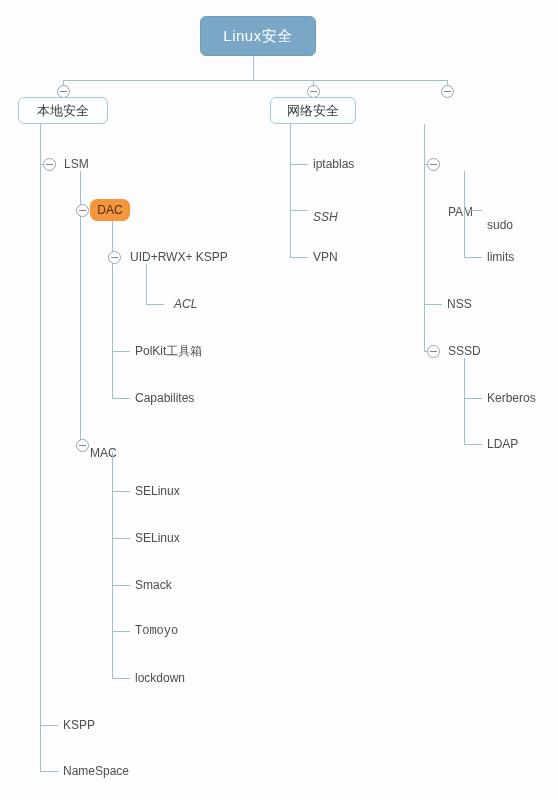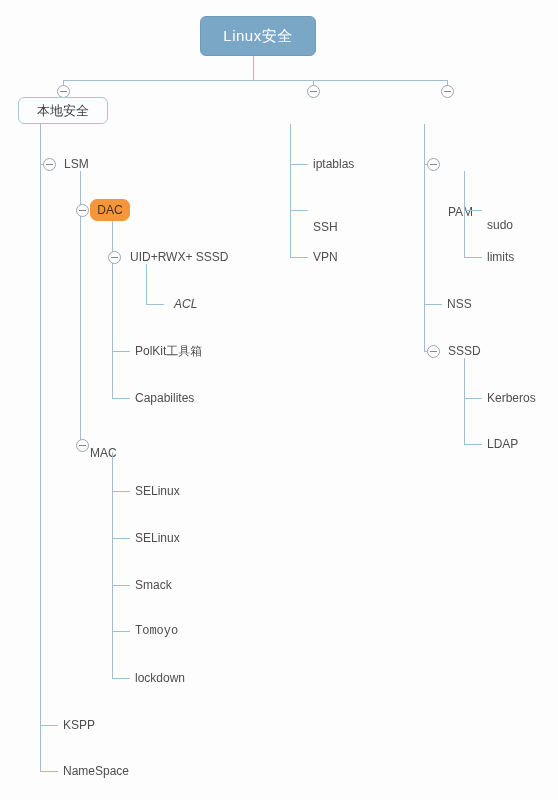--- a/index.html
+++ b/index.html
@@ -106,41 +106,44 @@
   <div class="vline" style="left:447px; top:80px; height:12px;"></div>
 
   <div class="toggle" style="left:57px; top:85px;"></div>
   <div class="toggle" style="left:307px; top:85px;"></div>
   <div class="toggle" style="left:441px; top:85px;"></div>
 
   <div class="node-box node-l2" style="left:18px; top:97px; width:90px; height:27px;">
     <span>本地安全</span>
   </div>
 
+  <div class="node-box node-l2" style="left:270px; top:97px; width:86px; height:27px;">
+    <span>网络安全</span>
+  </div>
 
 
   <div class="vline" style="left:40px; top:124px; height:647px;"></div>
 
   <div class="hline" style="left:40px; top:164px; width:10px;"></div>
   <div class="toggle" style="left:43px; top:158px;"></div>
   <div class="leaf" style="left:64px; top:157px;">LSM</div>
 
   <div class="vline" style="left:80px; top:171px; height:274px;"></div>
 
   <div class="hline" style="left:80px; top:210px; width:6px;"></div>
   <div class="toggle" style="left:76px; top:204px;"></div>
   <div class="node-box node-hl" style="left:90px; top:199px; width:40px; height:22px;">
     <span>DAC</span>
   </div>
 
   <div class="vline" style="left:112px; top:221px; height:177px;"></div>
 
   <div class="hline" style="left:112px; top:257px; width:6px;"></div>
   <div class="toggle" style="left:108px; top:251px;"></div>
-  <div class="leaf" style="left:130px; top:250px;">UID+RWX+ SSSD</div>
+  <div class="leaf" style="left:130px; top:250px;">UID+RWX+ KSPP</div>
 
   <div class="vline" style="left:146px; top:264px; height:40px;"></div>
   <div class="hline" style="left:146px; top:304px; width:18px;"></div>
   <div class="leaf" style="left:174px; top:297px;font-style:italic;">ACL</div>
 
   <div class="hline" style="left:112px; top:351px; width:18px;"></div>
   <div class="leaf" style="left:135px; top:344px;">PolKit工具箱</div>
 
   <div class="hline" style="left:112px; top:398px; width:18px;"></div>
   <div class="leaf" style="left:135px; top:391px;">Capabilites</div>
@@ -171,21 +174,21 @@
 
   <div class="hline" style="left:40px; top:771px; width:18px;"></div>
   <div class="leaf" style="left:63px; top:764px;">NameSpace</div>
 
   <div class="vline" style="left:290px; top:124px; height:134px;"></div>
 
   <div class="hline" style="left:290px; top:164px; width:18px;"></div>
   <div class="leaf" style="left:313px; top:157px;">iptablas</div>
 
   <div class="hline" style="left:290px; top:210px; width:18px;"></div>
-  <div class="leaf" style="left:313px; top:220px;">SSH</div>
+  <div class="leaf" style="left:313px; top:210px;font-style:italic;">SSH</div>
 
   <div class="hline" style="left:290px; top:257px; width:18px;"></div>
   <div class="leaf" style="left:313px; top:250px;">VPN</div>
 
   <div class="vline" style="left:424px; top:124px; height:227px;"></div>
 
   <div class="hline" style="left:424px; top:164px; width:6px;"></div>
   <div class="toggle" style="left:427px; top:158px;"></div>
   <div class="leaf" style="left:448px; top:157px;margin-top:48px;">PAM</div>
 

